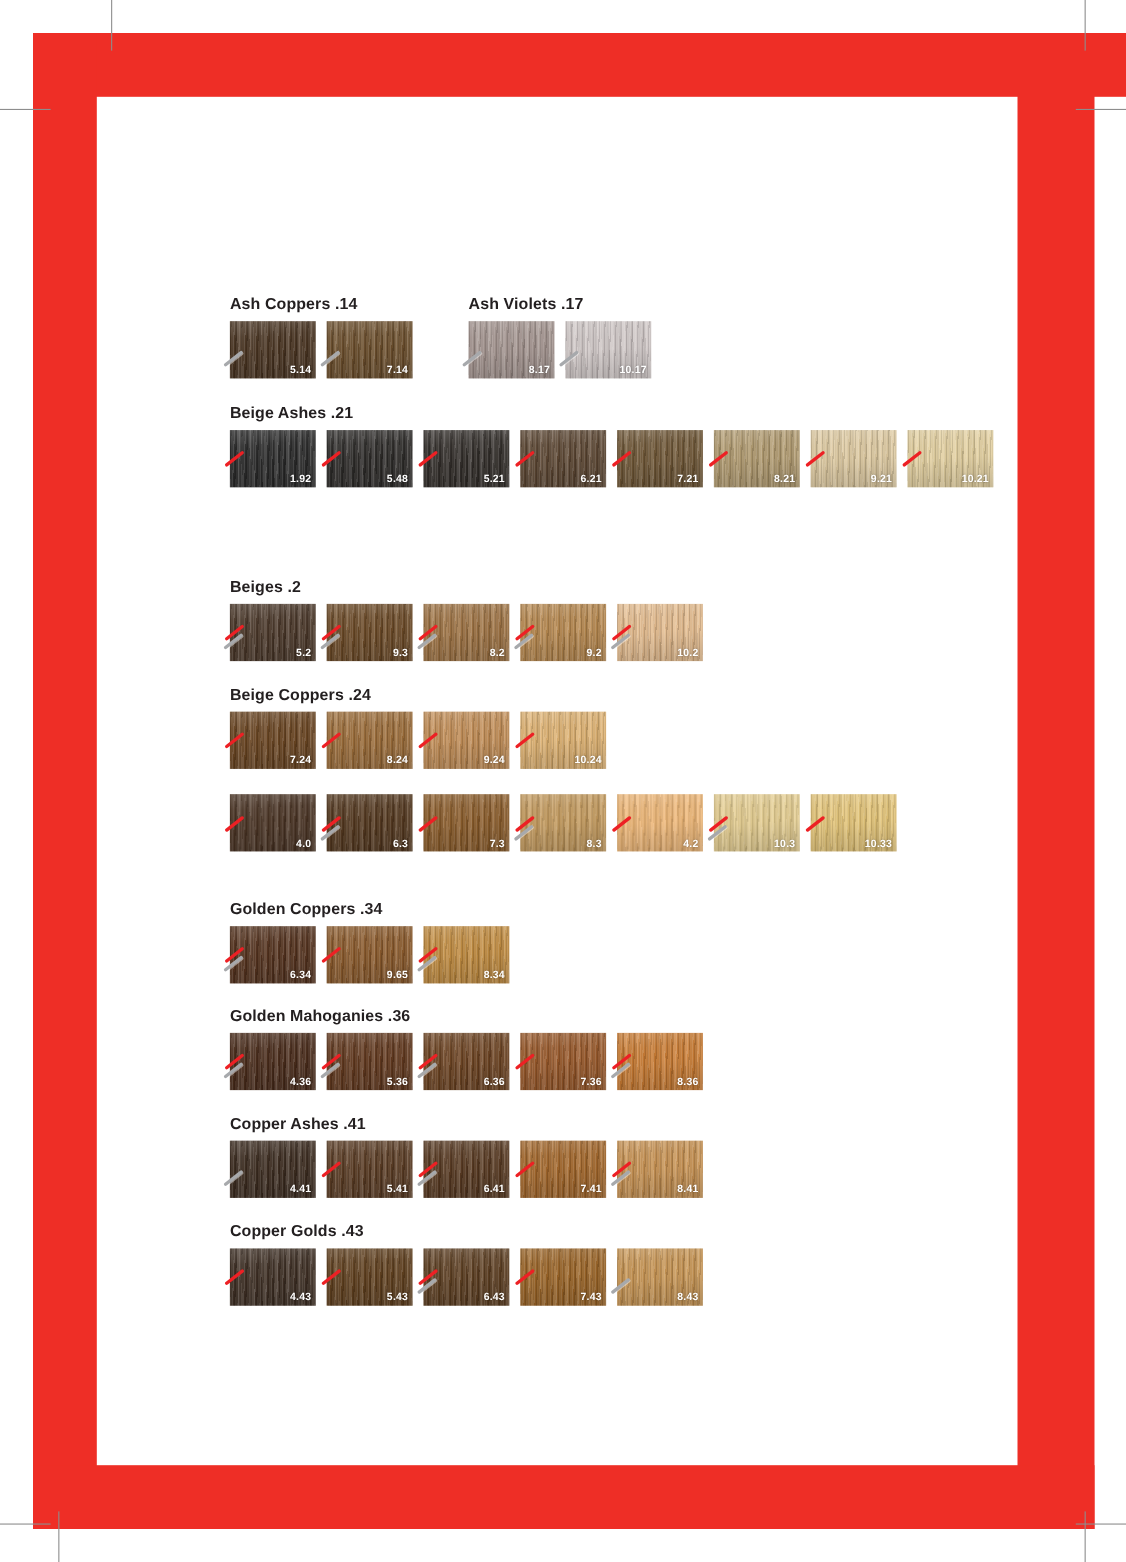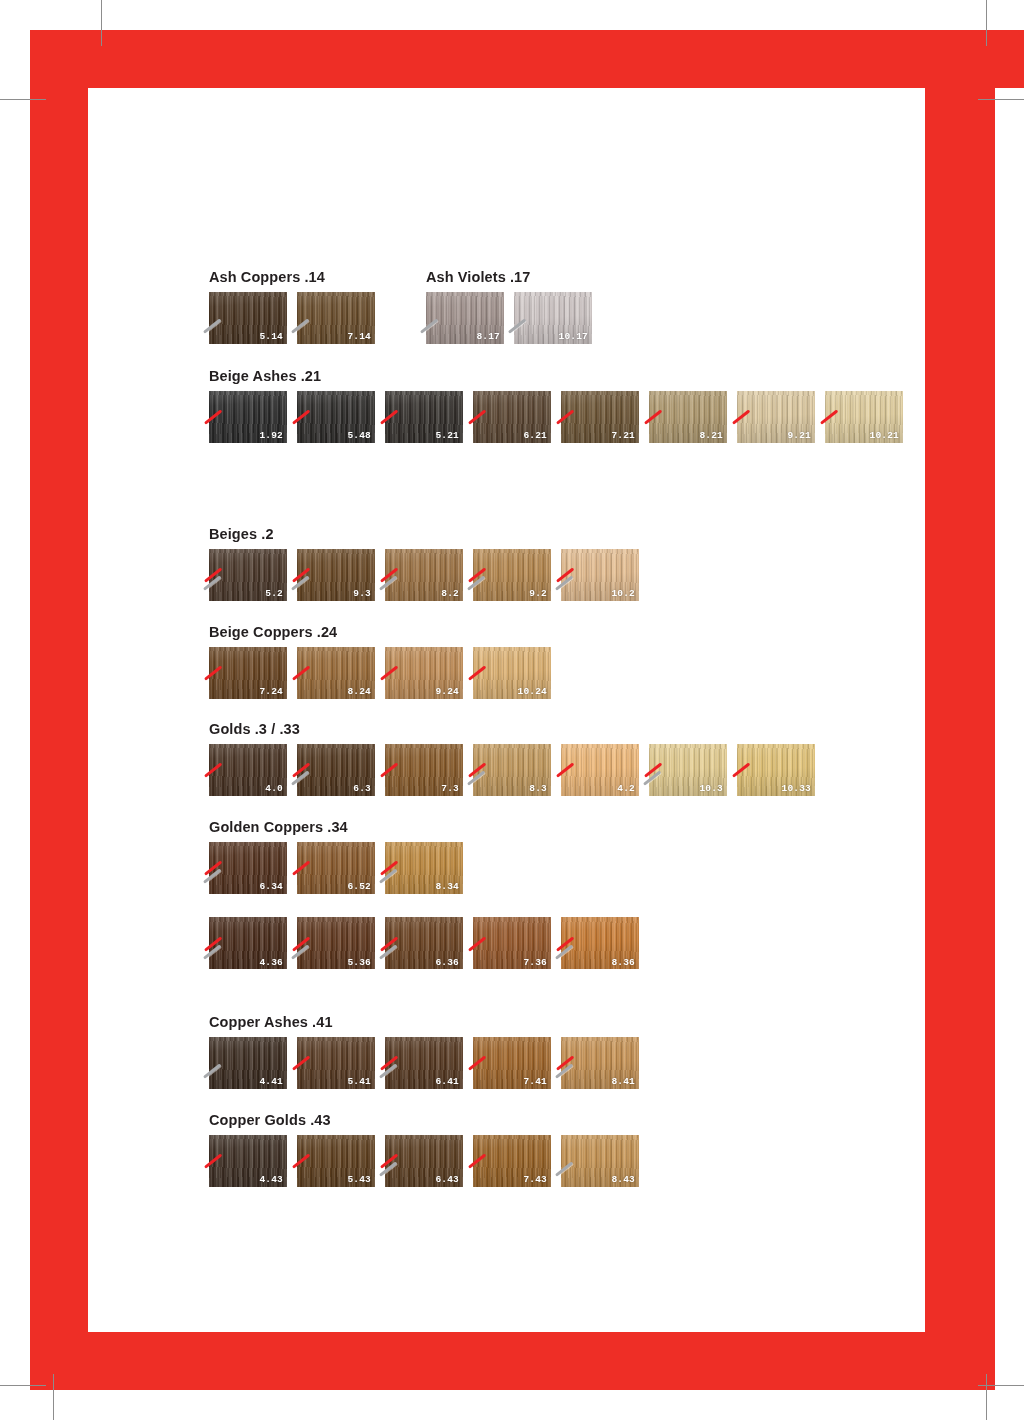--- a/index.html
+++ b/index.html
@@ -60,21 +60,20 @@
       rgba(255,255,255,.03) 26%,
       rgba(0,0,0,.00) 48%,
       rgba(0,0,0,.07) 74%,
       rgba(0,0,0,.13) 100%);
   }
   .swatch-code{
     position:absolute;right:4px;bottom:2px;
     font-size:9.5px;font-weight:bold;color:#ffffff;
     letter-spacing:.2px;line-height:1;
     text-shadow:0 0 2px rgba(0,0,0,.35);
-    font-family:Liberation Mono, monospace;
   }
   
   .slash{position:absolute;height:3.4px;width:21px;border-radius:2px;
          transform-origin:left center;transform:rotate(-38deg);}
   .slash-red{background:#ed2024;left:-4px;bottom:17px;}
   .slash-gray{background:#a7a9ac;left:-5px;bottom:9px;
               box-shadow:0 1px 0 rgba(255,255,255,.45);}
 </style>
 </head>
 <body>
@@ -246,21 +245,20 @@
         </div>
         <div class="swatch">
           <div class="swatch-fill" style="background: rgb(221, 177, 113);"></div>
           <div class="swatch-sheen"></div>
           <div class="slash slash-red"></div>
           <div class="swatch-code">10.24</div>
         </div>
       </div>
     </div>
     <div class="color-section" style="left: 209px; top: 710px;">
-      <div class="section-title">Golds .3 / .33</div>
       <div class="swatch-row">
         <div class="swatch">
           <div class="swatch-fill" style="background: rgb(74, 52, 36);"></div>
           <div class="swatch-sheen"></div>
           <div class="slash slash-red"></div>
           <div class="swatch-code">4.0</div>
         </div>
         <div class="swatch">
           <div class="swatch-fill" style="background: rgb(83, 56, 31);"></div>
           <div class="swatch-sheen"></div>
@@ -309,32 +307,33 @@
           <div class="swatch-fill" style="background: rgb(85, 51, 31);"></div>
           <div class="swatch-sheen"></div>
           <div class="slash slash-gray"></div>
           <div class="slash slash-red"></div>
           <div class="swatch-code">6.34</div>
         </div>
         <div class="swatch">
           <div class="swatch-fill" style="background: rgb(138, 90, 44);"></div>
           <div class="swatch-sheen"></div>
           <div class="slash slash-red"></div>
-          <div class="swatch-code">6.52</div>
+          <div class="swatch-code">9.65</div>
         </div>
         <div class="swatch">
           <div class="swatch-fill" style="background: rgb(192, 139, 64);"></div>
           <div class="swatch-sheen"></div>
           <div class="slash slash-gray"></div>
           <div class="slash slash-red"></div>
           <div class="swatch-code">8.34</div>
         </div>
       </div>
     </div>
     <div class="color-section" style="left: 209px; top: 905px;">
+      <div class="section-title">Golden Mahoganies .36</div>
       <div class="swatch-row">
         <div class="swatch">
           <div class="swatch-fill" style="background: rgb(75, 45, 28);"></div>
           <div class="swatch-sheen"></div>
           <div class="slash slash-gray"></div>
           <div class="slash slash-red"></div>
           <div class="swatch-code">4.36</div>
         </div>
         <div class="swatch">
           <div class="swatch-fill" style="background: rgb(98, 57, 31);"></div>

